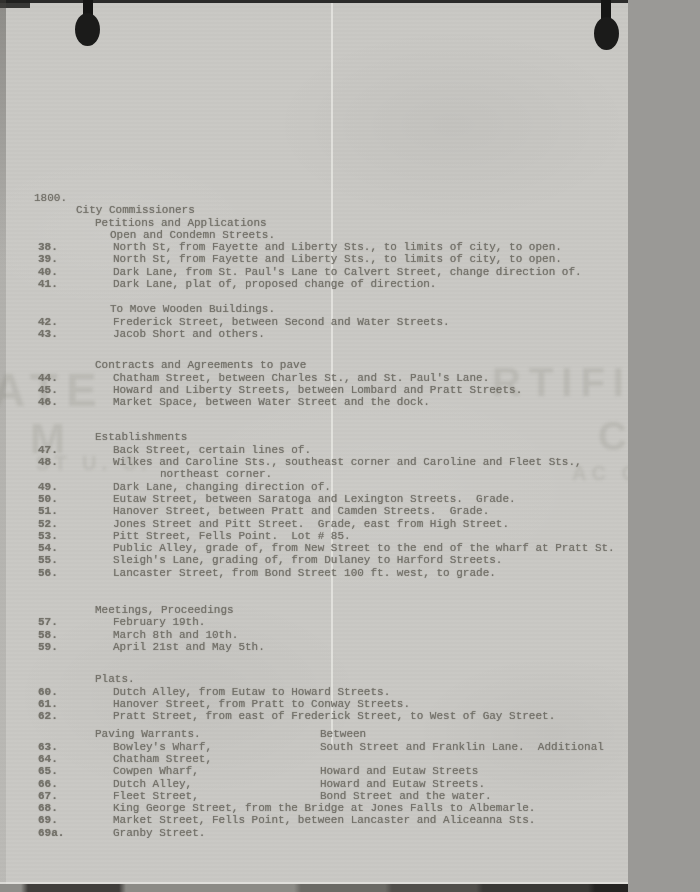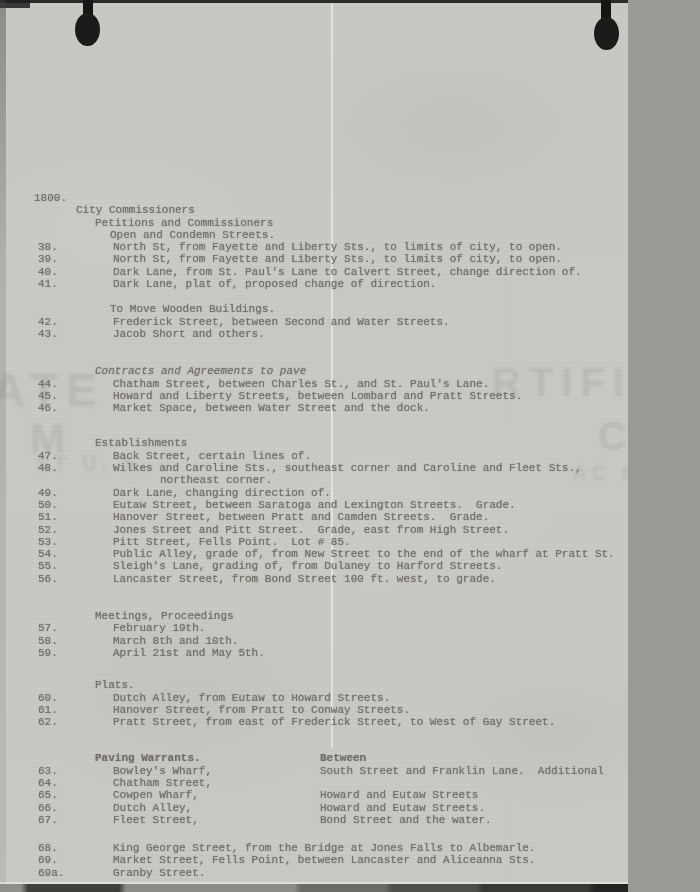--- a/index.html
+++ b/index.html
@@ -34,21 +34,21 @@
       #8f8e8a 0 3%, #413f3c 4% 17%, #8c8b86 18% 42%, #6b6a65 43% 55%,
       #514f4b 56% 68%, #3a3936 69% 84%, #252422 85% 100%);}
   
   .wm{position:absolute;font-family:"Liberation Sans","DejaVu Sans",sans-serif;font-weight:bold;
       color:rgba(108,105,97,.15);filter:blur(1.5px);white-space:pre;letter-spacing:8px;}
   
   .doc{position:absolute;left:0;top:190px;width:700px;padding-top:2px;
        font-size:11px;line-height:12.3px;color:#6e6c64;
        text-shadow:0 0 1.1px rgba(100,98,90,.8);filter:blur(.25px);opacity:.93;}
   .line{position:relative;height:12.3px;white-space:pre;}
-  .num{position:absolute;left:38px;top:0;}
+  .num{position:absolute;left:38px;top:0;font-weight:bold;}
   .t{position:absolute;top:0;}
   .t-year{left:34px;}
   .t-h1{left:76px;}
   .t-h2{left:95px;}
   .t-h3{left:110px;font-family:Liberation Mono, monospace;}
   .t-item{left:113px;}
   .t-wrap{left:160px;}
   .c2{position:absolute;left:320px;top:0;}
 </style>
 </head>
@@ -70,30 +70,30 @@
       <div class="wm" style="left: 492px; top: 360px; font-size: 40px;">RTIFICA</div>
       <div class="wm" style="left: 30px; top: 415px; font-size: 42px;">M</div>
       <div class="wm" style="left: 598px; top: 414px; font-size: 40px;">C-1</div>
       <div class="wm" style="left: 36px; top: 452px; font-size: 20px; letter-spacing: 5px;">ST U. S.</div>
       <div class="wm" style="left: 572px; top: 462px; font-size: 20px; letter-spacing: 5px;">AC CONT</div>
     </div>
 
   <div id="doc" class="doc">
       <div class="line"><span class="t t-year">1800.</span></div>
       <div class="line"><span class="t t-h1">City Commissioners</span></div>
-      <div class="line"><span class="t t-h2">Petitions and Commissioners</span></div>
+      <div class="line"><span class="t t-h2">Petitions and Applications</span></div>
       <div class="line"><span class="t t-h3">Open and Condemn Streets.</span></div>
       <div class="line"><span class="num">38.</span><span class="t t-item">North St, from Fayette and Liberty Sts., to limits of city, to open.</span></div>
       <div class="line"><span class="num">39.</span><span class="t t-item">North St, from Fayette and Liberty Sts., to limits of city, to open.</span></div>
       <div class="line"><span class="num">40.</span><span class="t t-item">Dark Lane, from St. Paul's Lane to Calvert Street, change direction of.</span></div>
       <div class="line"><span class="num">41.</span><span class="t t-item">Dark Lane, plat of, proposed change of direction.</span></div>
       <div class="line" style="margin-top: 13px;"><span class="t t-h3">To Move Wooden Buildings.</span></div>
       <div class="line"><span class="num">42.</span><span class="t t-item">Frederick Street, between Second and Water Streets.</span></div>
       <div class="line"><span class="num">43.</span><span class="t t-item">Jacob Short and others.</span></div>
-      <div class="line" style="margin-top: 25px; font-style: italic;"><span class="t t-h2">Contracts and Agreements to pave</span></div>
+      <div class="line" style="margin-top: 19px;"><span class="t t-h2">Contracts and Agreements to pave</span></div>
       <div class="line"><span class="num">44.</span><span class="t t-item">Chatham Street, between Charles St., and St. Paul's Lane.</span></div>
       <div class="line"><span class="num">45.</span><span class="t t-item">Howard and Liberty Streets, between Lombard and Pratt Streets.</span></div>
       <div class="line"><span class="num">46.</span><span class="t t-item">Market Space, between Water Street and the dock.</span></div>
       <div class="line" style="margin-top: 23px;"><span class="t t-h2">Establishments</span></div>
       <div class="line"><span class="num">47.</span><span class="t t-item">Back Street, certain lines of.</span></div>
       <div class="line"><span class="num">48.</span><span class="t t-item">Wilkes and Caroline Sts., southeast corner and Caroline and Fleet Sts.,</span></div>
       <div class="line"><span class="t t-wrap">northeast corner.</span></div>
       <div class="line"><span class="num">49.</span><span class="t t-item">Dark Lane, changing direction of.</span></div>
       <div class="line"><span class="num">50.</span><span class="t t-item">Eutaw Street, between Saratoga and Lexington Streets.  Grade.</span></div>
       <div class="line"><span class="num">51.</span><span class="t t-item">Hanover Street, between Pratt and Camden Streets.  Grade.</span></div>
@@ -103,26 +103,26 @@
       <div class="line"><span class="num">55.</span><span class="t t-item">Sleigh's Lane, grading of, from Dulaney to Harford Streets.</span></div>
       <div class="line"><span class="num">56.</span><span class="t t-item">Lancaster Street, from Bond Street 100 ft. west, to grade.</span></div>
       <div class="line" style="margin-top: 25px;"><span class="t t-h2">Meetings, Proceedings</span></div>
       <div class="line"><span class="num">57.</span><span class="t t-item">February 19th.</span></div>
       <div class="line"><span class="num">58.</span><span class="t t-item">March 8th and 10th.</span></div>
       <div class="line"><span class="num">59.</span><span class="t t-item">April 21st and May 5th.</span></div>
       <div class="line" style="margin-top: 20px;"><span class="t t-h2">Plats.</span></div>
       <div class="line"><span class="num">60.</span><span class="t t-item">Dutch Alley, from Eutaw to Howard Streets.</span></div>
       <div class="line"><span class="num">61.</span><span class="t t-item">Hanover Street, from Pratt to Conway Streets.</span></div>
       <div class="line"><span class="num">62.</span><span class="t t-item">Pratt Street, from east of Frederick Street, to West of Gay Street.</span></div>
-      <div class="line" style="margin-top: 24px; font-weight: bold;"><span class="t t-h2">Paving Warrants.</span><span class="c2">Between</span></div>
+      <div class="line" style="margin-top: 6px;"><span class="t t-h2">Paving Warrants.</span><span class="c2">Between</span></div>
       <div class="line"><span class="num">63.</span><span class="t t-item">Bowley's Wharf,</span><span class="c2">South Street and Franklin Lane.  Additional</span></div>
       <div class="line"><span class="num">64.</span><span class="t t-item">Chatham Street,</span></div>
       <div class="line"><span class="num">65.</span><span class="t t-item">Cowpen Wharf,</span><span class="c2">Howard and Eutaw Streets</span></div>
       <div class="line"><span class="num">66.</span><span class="t t-item">Dutch Alley,</span><span class="c2">Howard and Eutaw Streets.</span></div>
       <div class="line"><span class="num">67.</span><span class="t t-item">Fleet Street,</span><span class="c2">Bond Street and the water.</span></div>
-      <div class="line" style="margin-top: 16px;"><span class="num">68.</span><span class="t t-item">King George Street, from the Bridge at Jones Falls to Albemarle.</span></div>
+      <div class="line" style="margin-top: 0;"><span class="num">68.</span><span class="t t-item">King George Street, from the Bridge at Jones Falls to Albemarle.</span></div>
       <div class="line"><span class="num">69.</span><span class="t t-item">Market Street, Fells Point, between Lancaster and Aliceanna Sts.</span></div>
       <div class="line"><span class="num">69a.</span><span class="t t-item">Granby Street.</span></div>
     </div>
 
   <div class="bottom-hairline"></div>
   <div class="bottom-band"></div>
 </div>
 
 </body></html>

